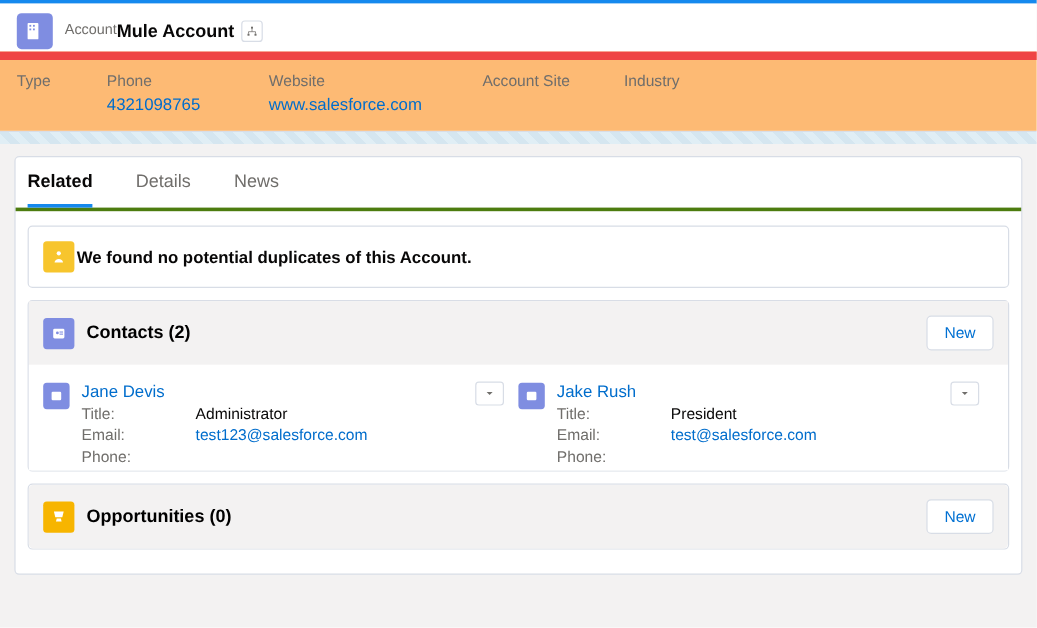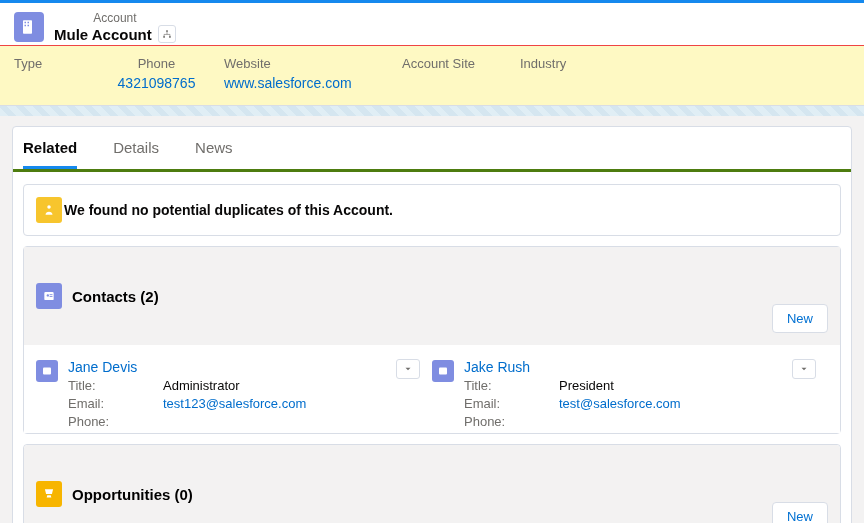--- a/index.html
+++ b/index.html
@@ -2,28 +2,28 @@
 <html><head>
 <meta charset="utf-8">
 <style>
   * { box-sizing: border-box; margin: 0; padding: 0; font-family: -apple-system, "Salesforce Sans", Arial, sans-serif; }
   body { background: #f3f2f2; width: 864px; height: 523px; overflow: hidden; }
   .top-border { height: 3px; background: #1589ee; }
   .header { background: #fff; border-bottom: 1px solid #d8dde6; }
   .header-row1 { display: flex; align-items: center; padding: 8px 14px 2px; gap: 10px; }
   .acct-icon { width: 30px; height: 30px; background: #7f8de1; border-radius: 4px; display:flex; align-items:center; justify-content:center; }
   .acct-icon svg { fill:#fff; width:18px; height:18px; }
-  .header-text { display:flex; flex-direction:column;text-align:center; }
+  .header-text { display:flex; flex-direction:row;text-align:center; }
   .obj-label { font-size:12px; color:#706e6b; }
   .record-name { font-size:15px; font-weight:700; color:#080707; display:flex; align-items:center; gap:6px;}
   .hier-btn { width:18px; height:18px; border:1px solid #d8dde6; border-radius:3px; display:inline-flex; align-items:center; justify-content:center; background:#fff; cursor:pointer;}
   .hier-btn svg{width:10px;height:10px;fill:#706e6b;}
-  .highlights { display:flex; padding: 10px 14px 14px; background:#fef9c3; border-top:1px solid #ef4444;}
+  .highlights { display:flex; padding: 10px 14px 14px; background:#fdba74; border-top:7px solid #ef4444;}
   .hl-col { display:flex; flex-direction:column; gap:4px; }
-  .c-type{width:75px;} .c-phone{width:135px;text-align:center;} .c-web{width:178px;} .c-owner{width:170px;} .c-site{width:118px;} .c-ind{width:100px;}
+  .c-type{width:75px;} .c-phone{width:135px;} .c-web{width:178px;} .c-owner{width:170px;} .c-site{width:118px;} .c-ind{width:100px;}
   .hl-label { font-size:13px; color:#706e6b; }
   .hl-link { font-size:14px; color:#006dcc; text-decoration:none; cursor:pointer; }
   .owner-val { display:flex; align-items:center; gap:4px; font-size:14px; }
   .owner-avatar{width:18px;height:18px;border-radius:50%;background:#e0e5ee;border:1px solid #c9c9c9;display:inline-flex;align-items:center;justify-content:center;}
   .owner-avatar svg{width:12px;height:12px;fill:#939393;}
   .owner-name{color:#006dcc;border-bottom:1px dotted #999;cursor:pointer;}
   .owner-change{width:14px;height:14px;cursor:pointer;}
   .bg-strip{height:10px;background:repeating-linear-gradient(45deg,#e0eef5,#e0eef5 6px,#d5e6f0 6px,#d5e6f0 12px);}
   .main{padding:10px 12px;}
   .card{background:#fff;border:1px solid #d8dde6;border-radius:4px;}
@@ -37,21 +37,21 @@
   .dup-icon svg{width:14px;height:14px;fill:#fff;}
   .dup-text{font-size:14px;font-weight:700;color:#080707;}
   .rel-card{margin:10px 10px;border:1px solid #d8dde6;border-radius:4px;}
   .rel-head{background:#f3f2f2;padding:12px;display:flex;align-items:center;justify-content:space-between;}
   .rel-head-left{display:flex;align-items:center;gap:10px;}
   .rel-icon{width:26px;height:26px;border-radius:3px;display:flex;align-items:center;justify-content:center;}
   .rel-icon.contacts{background:#7f8de1;}
   .rel-icon.opps{background:#f7b500;}
   .rel-icon svg{width:14px;height:14px;fill:#fff;}
   .rel-title{font-size:15px;font-weight:700;color:#000000;}
-  .new-btn{background:#fff;border:1px solid #d8dde6;border-radius:4px;padding:6px 14px;font-size:13px;cursor:pointer;color:#0070d2;margin-top:45px;}
+  .new-btn{background:#fff;border:1px solid #d8dde6;border-radius:4px;padding:6px 14px;font-size:13px;cursor:pointer;color:#0070d2;}
   .contacts-body{background:#fff;padding:14px 12px 4px;display:flex;gap:0;}
   .contact-col{flex:1;display:flex;gap:10px;position:relative;padding-right:12px;}
   .contact-mini-icon{width:22px;height:22px;background:#7f8de1;border-radius:3px;display:flex;align-items:center;justify-content:center;margin-top:1px;flex-shrink:0;}
   .contact-mini-icon svg{width:12px;height:12px;fill:#fff;}
   .contact-fields{flex:1;font-size:13px;}
   .contact-name{color:#006dcc;font-size:14px;cursor:pointer;}
   .contact-row{display:flex;margin-top:3px;}
   .contact-label{width:95px;color:#706e6b;}
   .contact-val{color:#080707;}
   .contact-val.link{color:#006dcc;cursor:pointer;}

